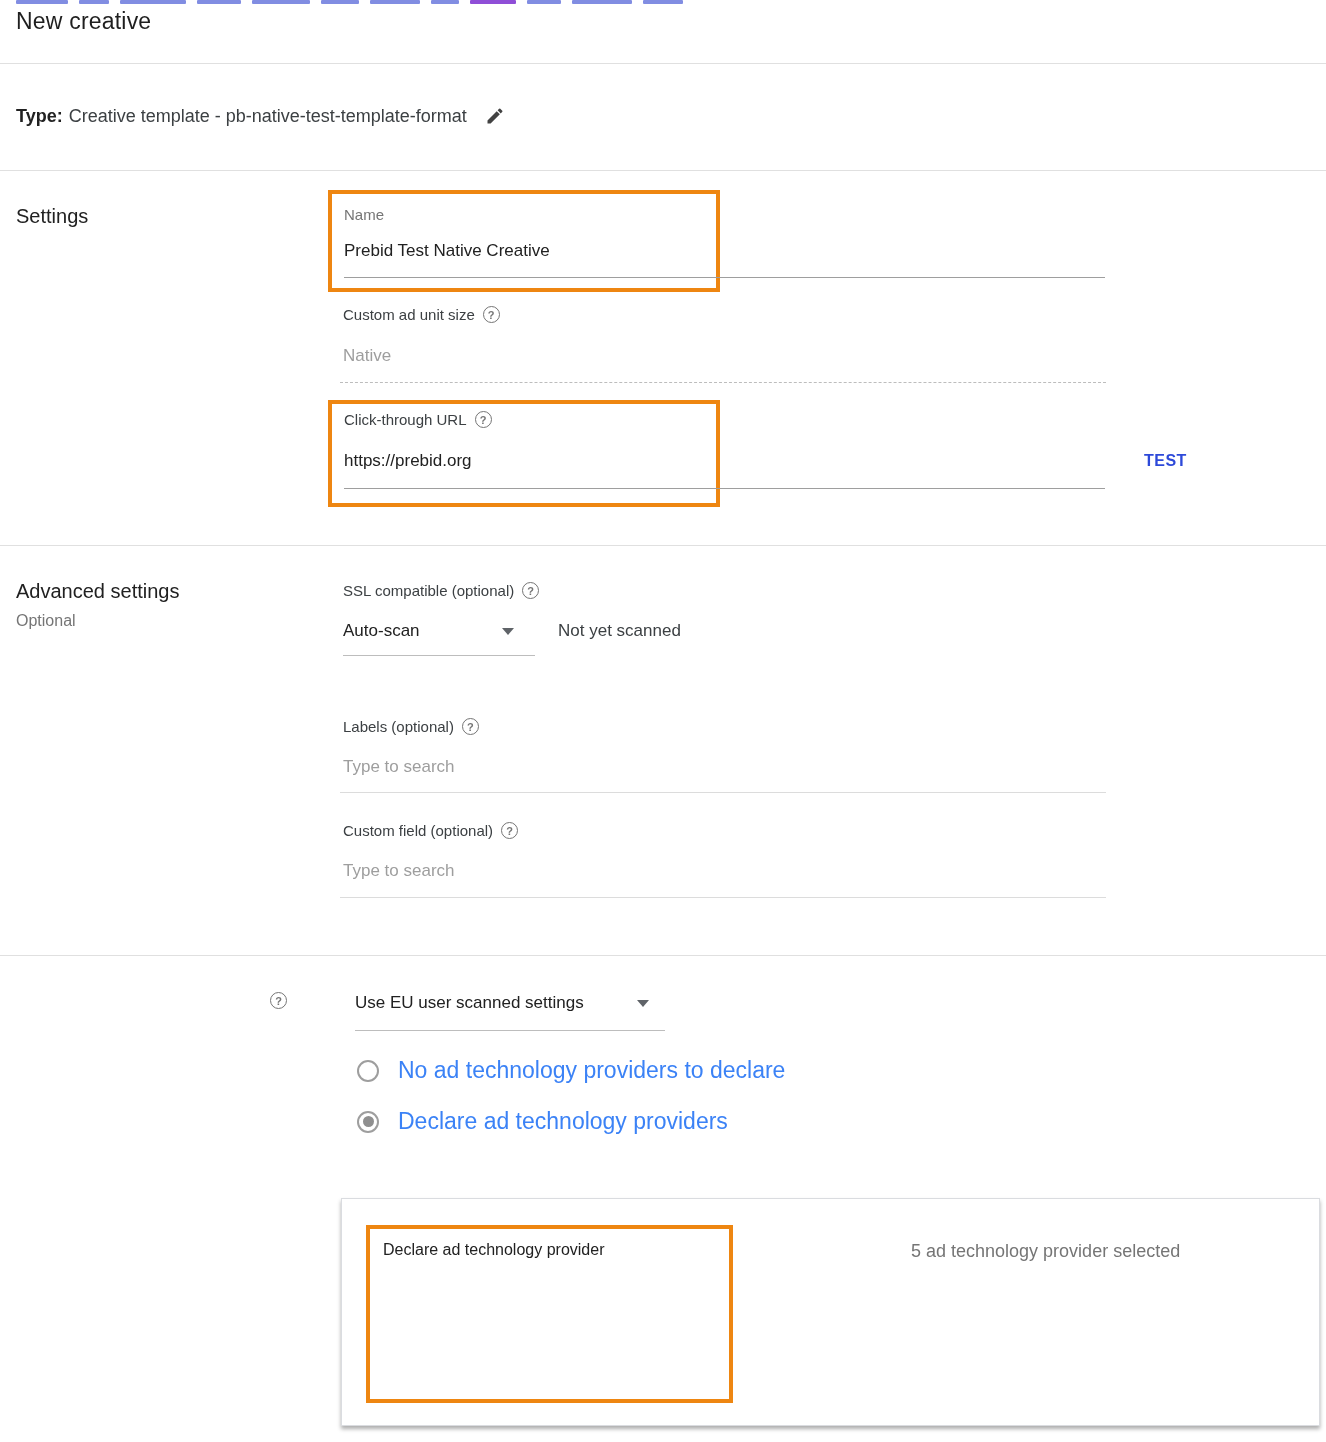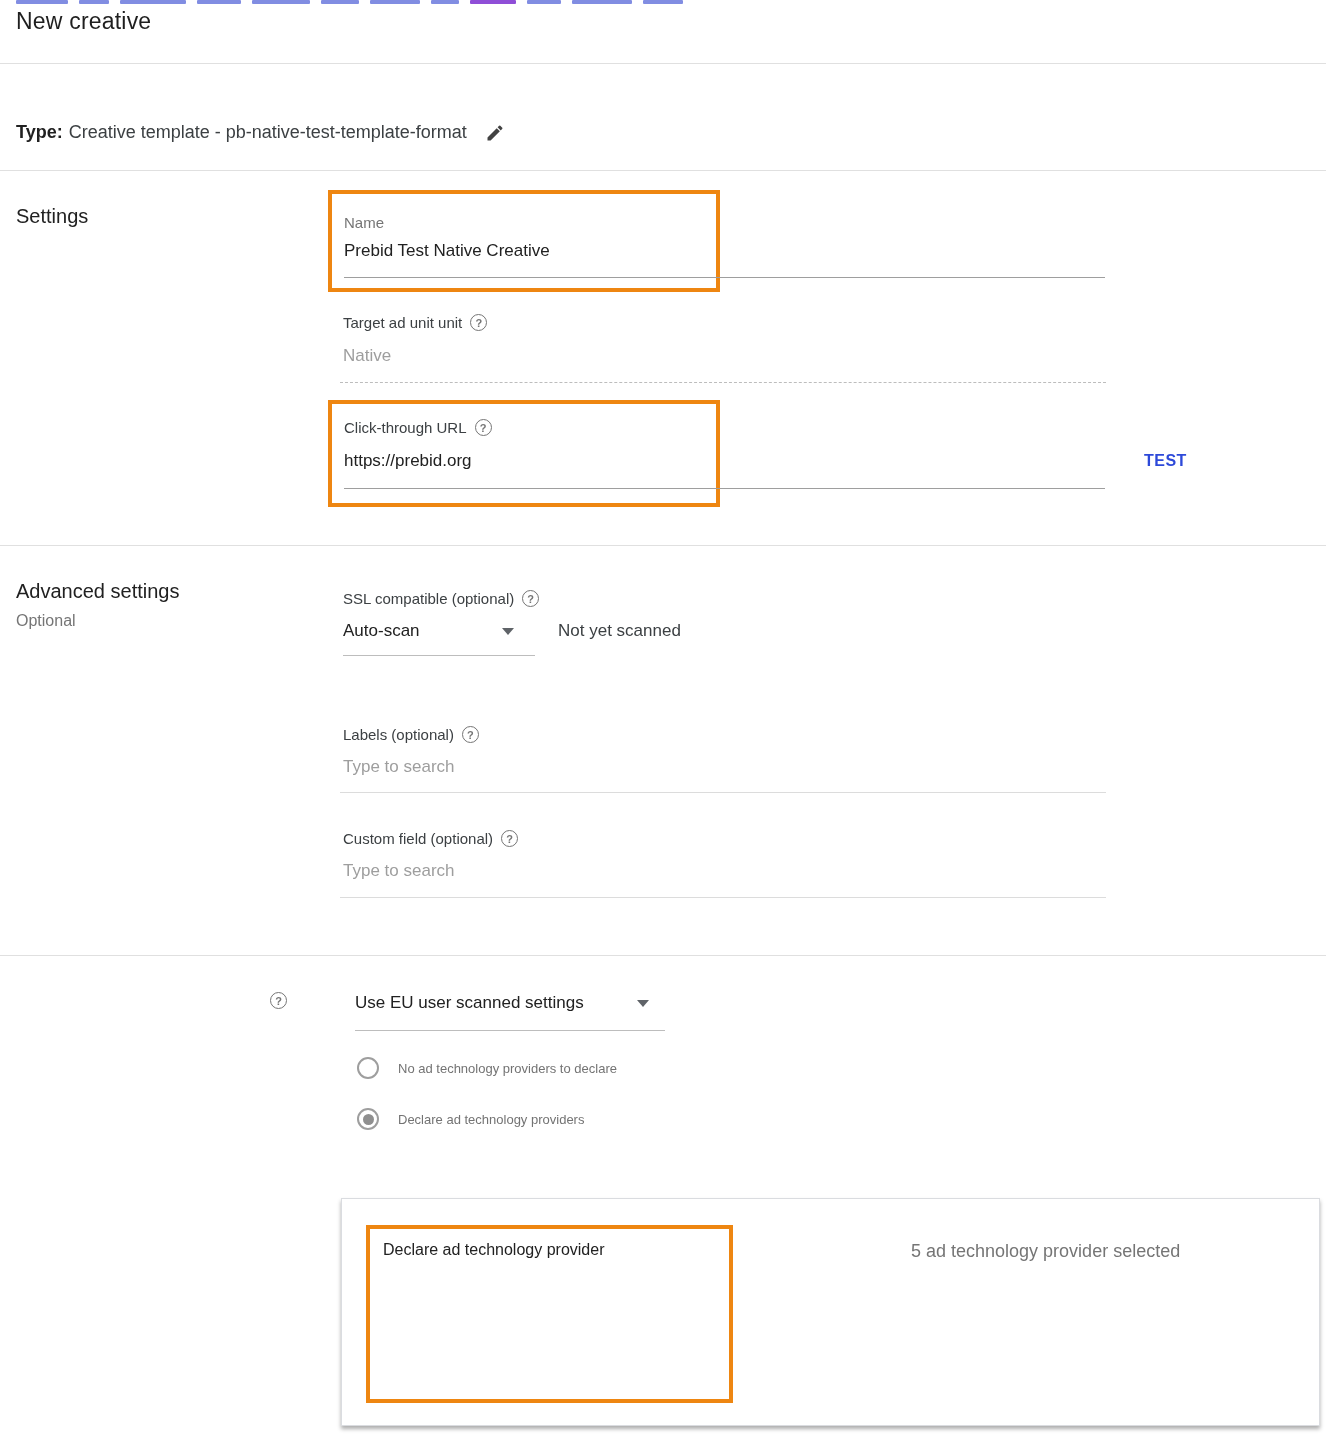--- a/index.html
+++ b/index.html
@@ -14,30 +14,30 @@
   
   .crumb-strip { position:absolute; left:16px; top:0; height:6px; width:730px;
     display:flex; align-items:flex-start; gap:11px; overflow:hidden; }
   .crumb-strip i { display:block; height:4px; background:#6b79dd; border-radius:1px; opacity:.85; }
   .crumb-strip i.purple { background:#7b2fd0; }
 
   .page-title { position:absolute; left:16px; top:8px; font-size:23px; color:#1f1f1f; letter-spacing:.2px; }
 
   .divider { position:absolute; left:0; width:1326px; border-top:1px solid #e0e0e0; }
 
-  .type-row { position:absolute; left:16px; top:106px; font-size:18px; display:flex; align-items:center; gap:6px;margin-top:16px; }
+  .type-row { position:absolute; left:16px; top:106px; font-size:18px; display:flex; align-items:flex-start; gap:6px; }
   .type-label { font-weight:700; color:#212121; }
   .type-value { color:#3c4043; }
   .pencil { width:20px; height:20px; margin-left:12px; display:inline-block; }
   .pencil svg { width:20px; height:20px; fill:#424242; }
 
   .section-label { position:absolute; left:16px; font-size:20px; color:#212121; }
   .section-sub { position:absolute; left:16px; font-size:16px; color:#757575; }
 
-  .field-label { position:absolute; font-size:15px; color:#3c4043; display:flex; align-items:center; gap:8px;margin-top:8px; }
+  .field-label { position:absolute; font-size:15px; color:#3c4043; display:flex; align-items:center; gap:8px; }
   .float-label { color:#757575; }
   .field-value { position:absolute; font-size:17px; color:#212121; }
   .placeholder { color:#9e9e9e; }
   .underline { position:absolute; border-top:1px solid #9e9e9e; }
   .underline.light { border-top-color:#dcdcdc; }
   .underline.dashed { border-top:1px dashed #bdbdbd; }
 
   .hl-box { position:absolute; border:4px solid #ee8611; pointer-events:none; }
 
   .help-icon { width:17px; height:17px; border:1.5px solid #757575; border-radius:50%;
@@ -47,21 +47,21 @@
   .caret { width:0; height:0; border-left:6px solid transparent; border-right:6px solid transparent;
     border-top:7px solid #5f6368; position:absolute; }
 
   .test-link { position:absolute; font-size:16px; font-weight:700; color:#2d49d9; letter-spacing:.5px; }
 
   .radio-row { position:absolute; display:flex; align-items:center; gap:19px; }
   .radio { width:22px; height:22px; border:2px solid #9e9e9e; border-radius:50%;
     display:flex; align-items:center; justify-content:center; flex:none; }
   .radio .dot { width:11px; height:11px; border-radius:50%; background:#8f8f8f; display:none; }
   .radio.selected .dot { display:block; }
-  .radio-label { font-size:13px; color:#737373; }
+  .radio-label { font-size:23px; color:#3b82f6; }
 
   .consent-dd { position:absolute; font-size:17px; color:#212121; }
 
   .card { position:absolute; left:341px; top:1198px; width:979px; height:228px;
     background:#fff; border:1px solid #dadce0; box-shadow:0 3px 4px rgba(0,0,0,.32); }
   .card-label { position:absolute; left:41px; top:42px; font-size:16px; color:#212121; }
   .card-summary { position:absolute; left:569px; top:42px; font-size:18px; color:#757575; }
   .provider-row { position:absolute; left:57px; top:127px; right:0; height:52px;
     background:#f1f1f1; display:flex; align-items:center; }
   .provider-name { font-size:15px; font-weight:700; color:#212121; margin-left:32px; }
@@ -106,21 +106,21 @@
   <div class="divider" style="top:170px"></div>
 
   <div class="section-label" style="top:205px">Settings</div>
 
   <div class="hl-box" style="left:328px; top:190px; width:392px; height:102px"></div>
   <div class="field-label float-label" style="left:344px; top:206px">Name</div>
   <div class="field-value" style="left:344px; top:241px">Prebid Test Native Creative</div>
   <div class="underline" style="left:344px; top:277px; width:761px"></div>
 
   <div class="field-label" style="left:343px; top:306px">
-    <span>Target ad unit unit</span>
+    <span>Custom ad unit size</span>
     <span class="help-icon">?</span>
   </div>
   <div class="field-value placeholder" style="left:343px; top:346px">Native</div>
   <div class="underline dashed" style="left:340px; top:382px; width:766px"></div>
 
   <div class="hl-box" style="left:328px; top:400px; width:392px; height:107px"></div>
   <div class="field-label" style="left:344px; top:411px">
     <span>Click-through URL</span>
     <span class="help-icon">?</span>
   </div>

